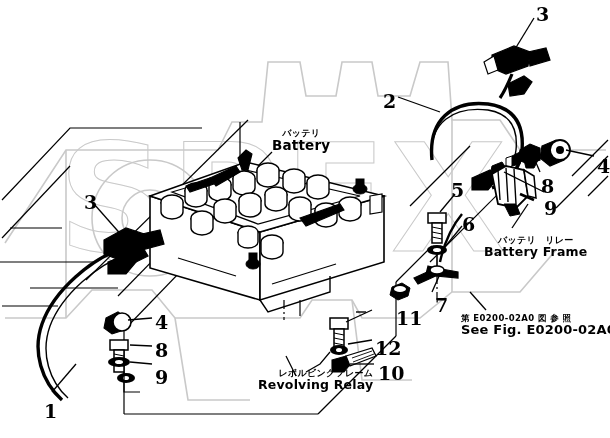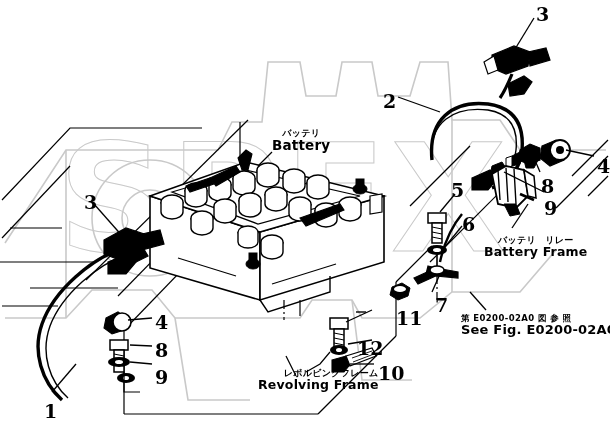--- a/index.html
+++ b/index.html
@@ -420,21 +420,21 @@
     <div class="cap-en">Battery</div>
   </div>
 
   <div class="lbl" style="left:484px;top:236px;text-align:center;">
     <div class="cap-jp">バッテリ　リレー</div>
     <div class="cap-en small">Battery  Frame</div>
   </div>
 
   <div class="lbl" style="left:258px;top:369px;text-align:right;">
     <div class="cap-jp">レボルビングフレーム</div>
-    <div class="cap-en small">Revolving  Frame</div>
+    <div class="cap-en small">Revolving  Relay</div>
   </div>
 
   <div class="lbl" style="left:461px;top:314px;">
     <div class="ref-jp">第 E0200-02A0 図 参 照</div>
     <div class="ref-en">See Fig. E0200-02A0</div>
   </div>
 
   <div class="lbl callout" style="left:44px;top:402px;">1</div>
   <div class="lbl callout" style="left:383px;top:92px;">2</div>
   <div class="lbl callout" style="left:84px;top:193px;">3</div>
@@ -443,15 +443,15 @@
   <div class="lbl callout" style="left:597px;top:157px;">4</div>
   <div class="lbl callout" style="left:451px;top:181px;">5</div>
   <div class="lbl callout" style="left:462px;top:215px;">6</div>
   <div class="lbl callout" style="left:435px;top:296px;">7</div>
   <div class="lbl callout" style="left:155px;top:341px;">8</div>
   <div class="lbl callout" style="left:541px;top:177px;">8</div>
   <div class="lbl callout" style="left:155px;top:368px;">9</div>
   <div class="lbl callout" style="left:544px;top:199px;">9</div>
   <div class="lbl callout" style="left:378px;top:364px;">10</div>
   <div class="lbl callout" style="left:364px;top:309px;margin-left:32px;">11</div>
-  <div class="lbl callout" style="left:357px;top:339px;">12</div>
+  <div class="lbl callout" style="left:375px;top:339px;">12</div>
 
 </div>
 
 </body></html>

